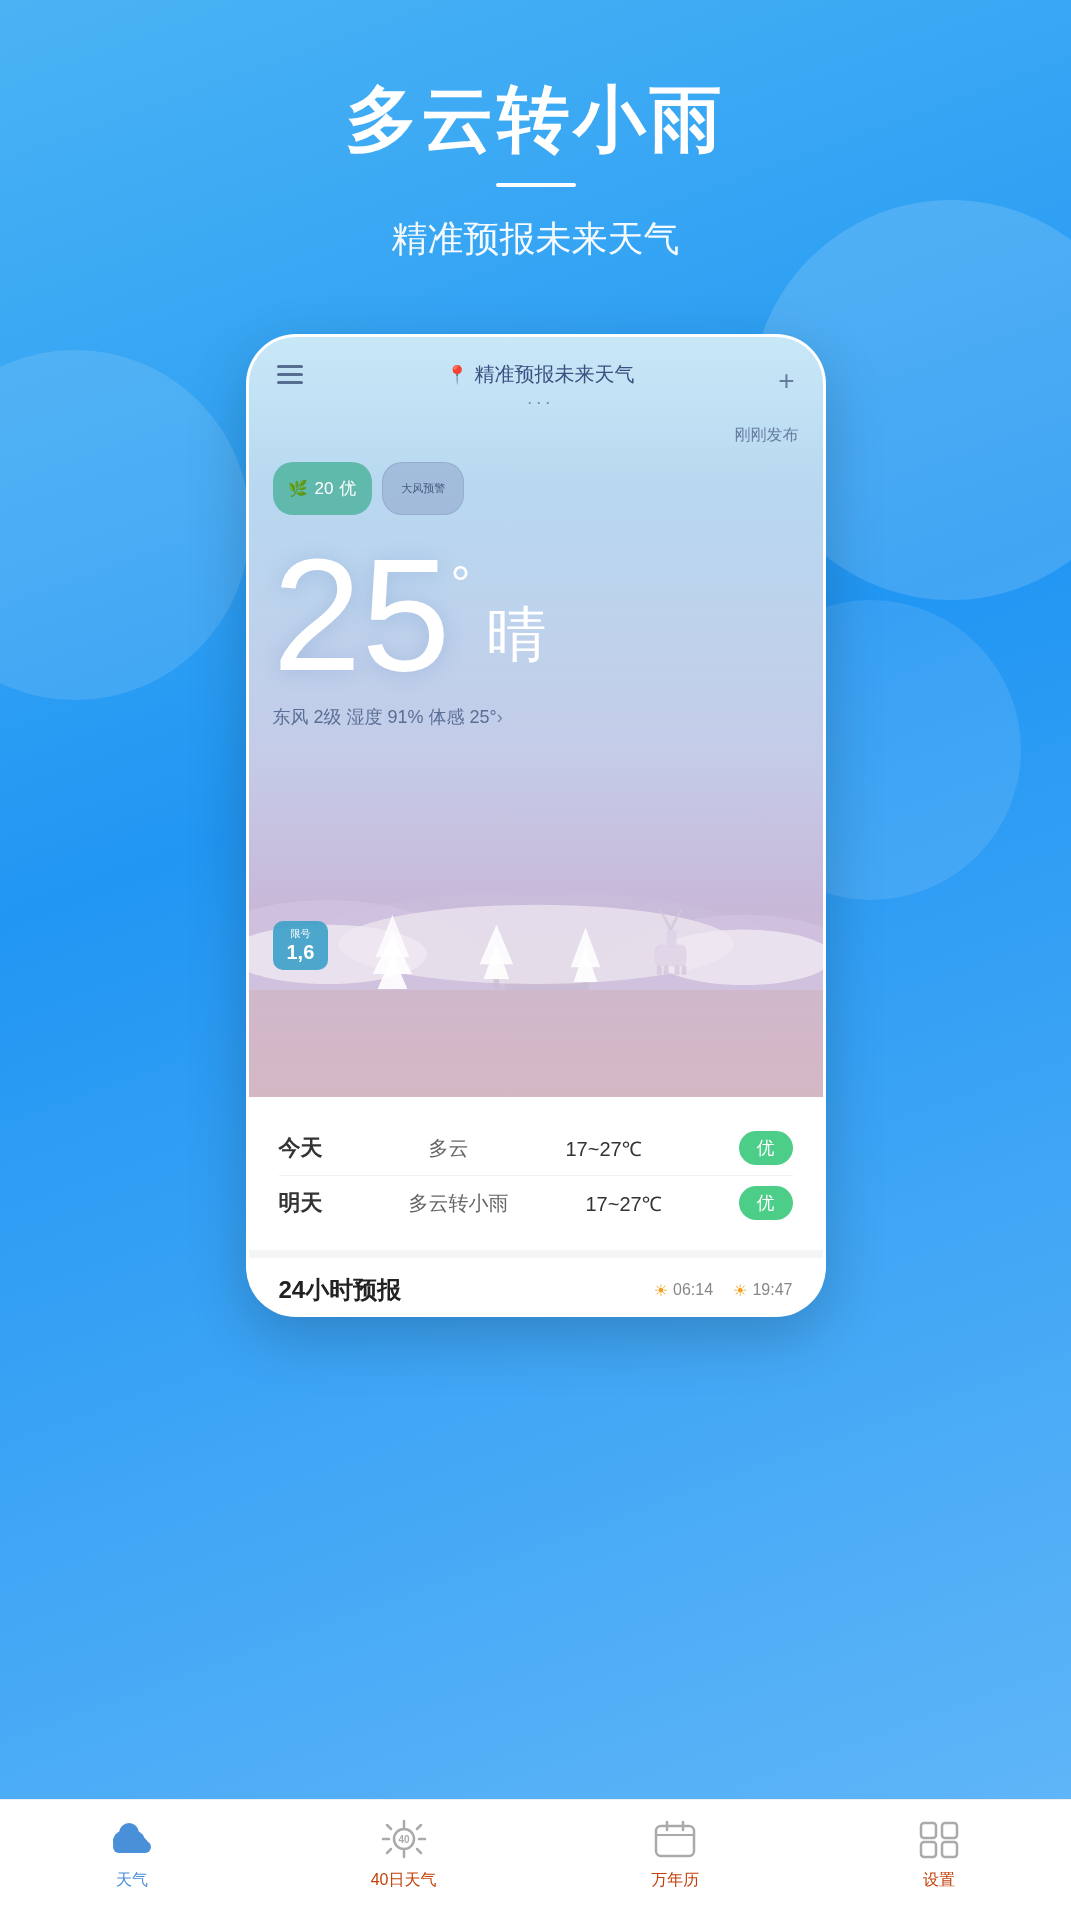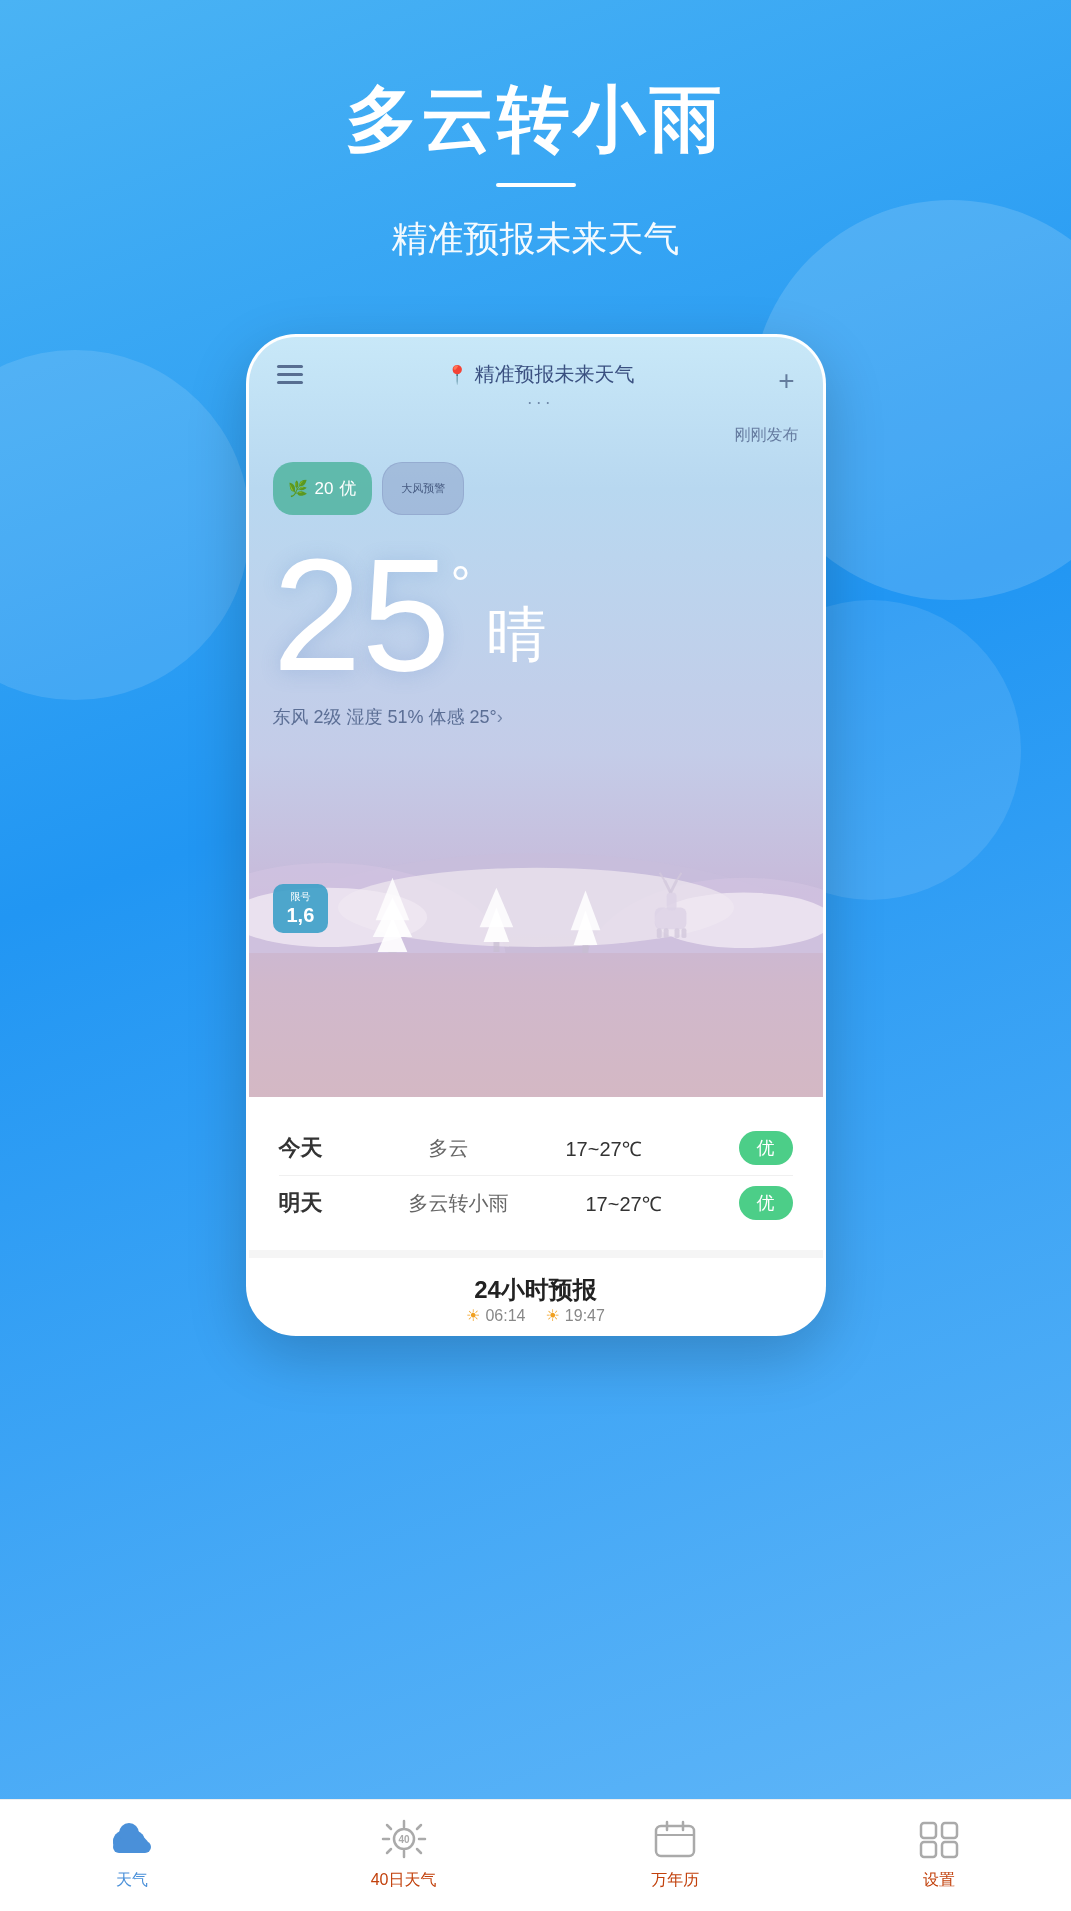--- a/index.html
+++ b/index.html
@@ -211,21 +211,21 @@
       margin-top: 60px;
       font-weight: 400;
     }
 
     
     .weather-details {
       display: flex;
       align-items: center;
       font-size: 18px;
       color: rgba(80,100,140,0.9);
-      margin-bottom: 24px;
+      margin-bottom: 61px;
     }
     .detail-chevron {
       font-size: 18px;
       color: rgba(80,100,140,0.7);
     }
 
     
     .landscape-area {
       position: relative;
       height: 200px;
@@ -298,21 +298,20 @@
     }
 
     
     .forecast-24h-header {
       background: white;
       padding: 16px 30px 8px;
       border-top: 8px solid #f5f5f5;
       display: flex;
       justify-content: space-between;
       align-items: center;
-      flex-direction: column;
     }
     .forecast-24h-title {
       font-size: 24px;
       font-weight: 700;
       color: #222;
     }
     .sun-times {
       display: flex;
       gap: 20px;
       align-items: center;
@@ -411,21 +410,21 @@
 
       <div class="temp-display">
         <span class="temp-number">25</span>
         <span class="temp-degree">°</span>
         <span class="weather-condition">晴</span>
       </div>
 
       <div class="weather-details">
         <span>东风 2级</span>
         <span> &nbsp; </span>
-        <span>湿度 51%</span>
+        <span>湿度 91%</span>
         <span> &nbsp; </span>
         <span>体感 25°</span>
         <span class="detail-chevron"> ›</span>
       </div>
 
       <div class="landscape-area">
         <svg class="landscape-svg" viewBox="0 0 580 200" xmlns="http://www.w3.org/2000/svg">
 
           <ellipse cx="290" cy="220" rx="320" ry="120" fill="rgba(200,190,220,0.6)"></ellipse>
           <ellipse cx="80" cy="210" rx="180" ry="100" fill="rgba(210,195,225,0.7)"></ellipse>

